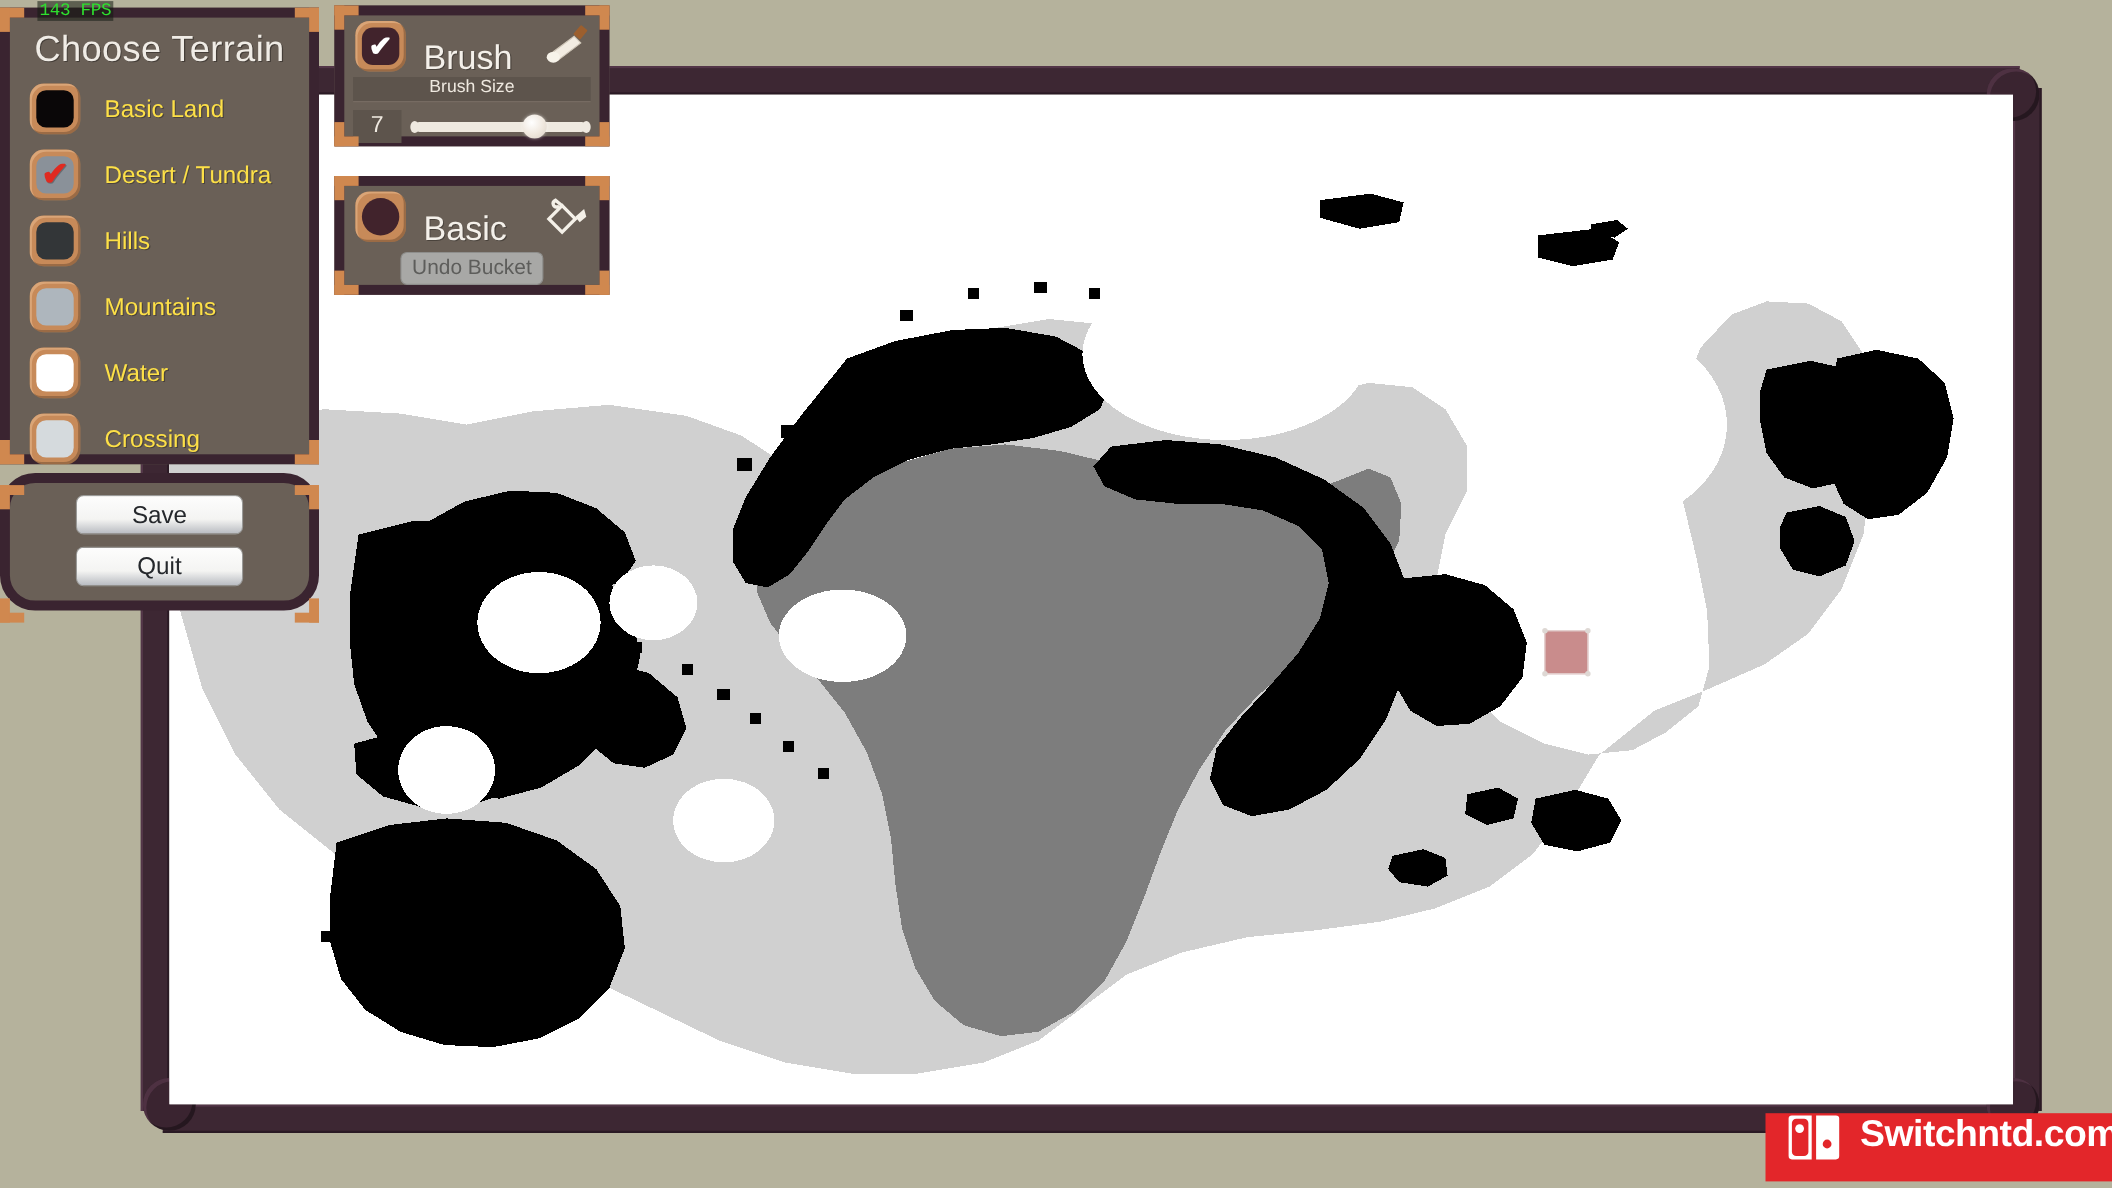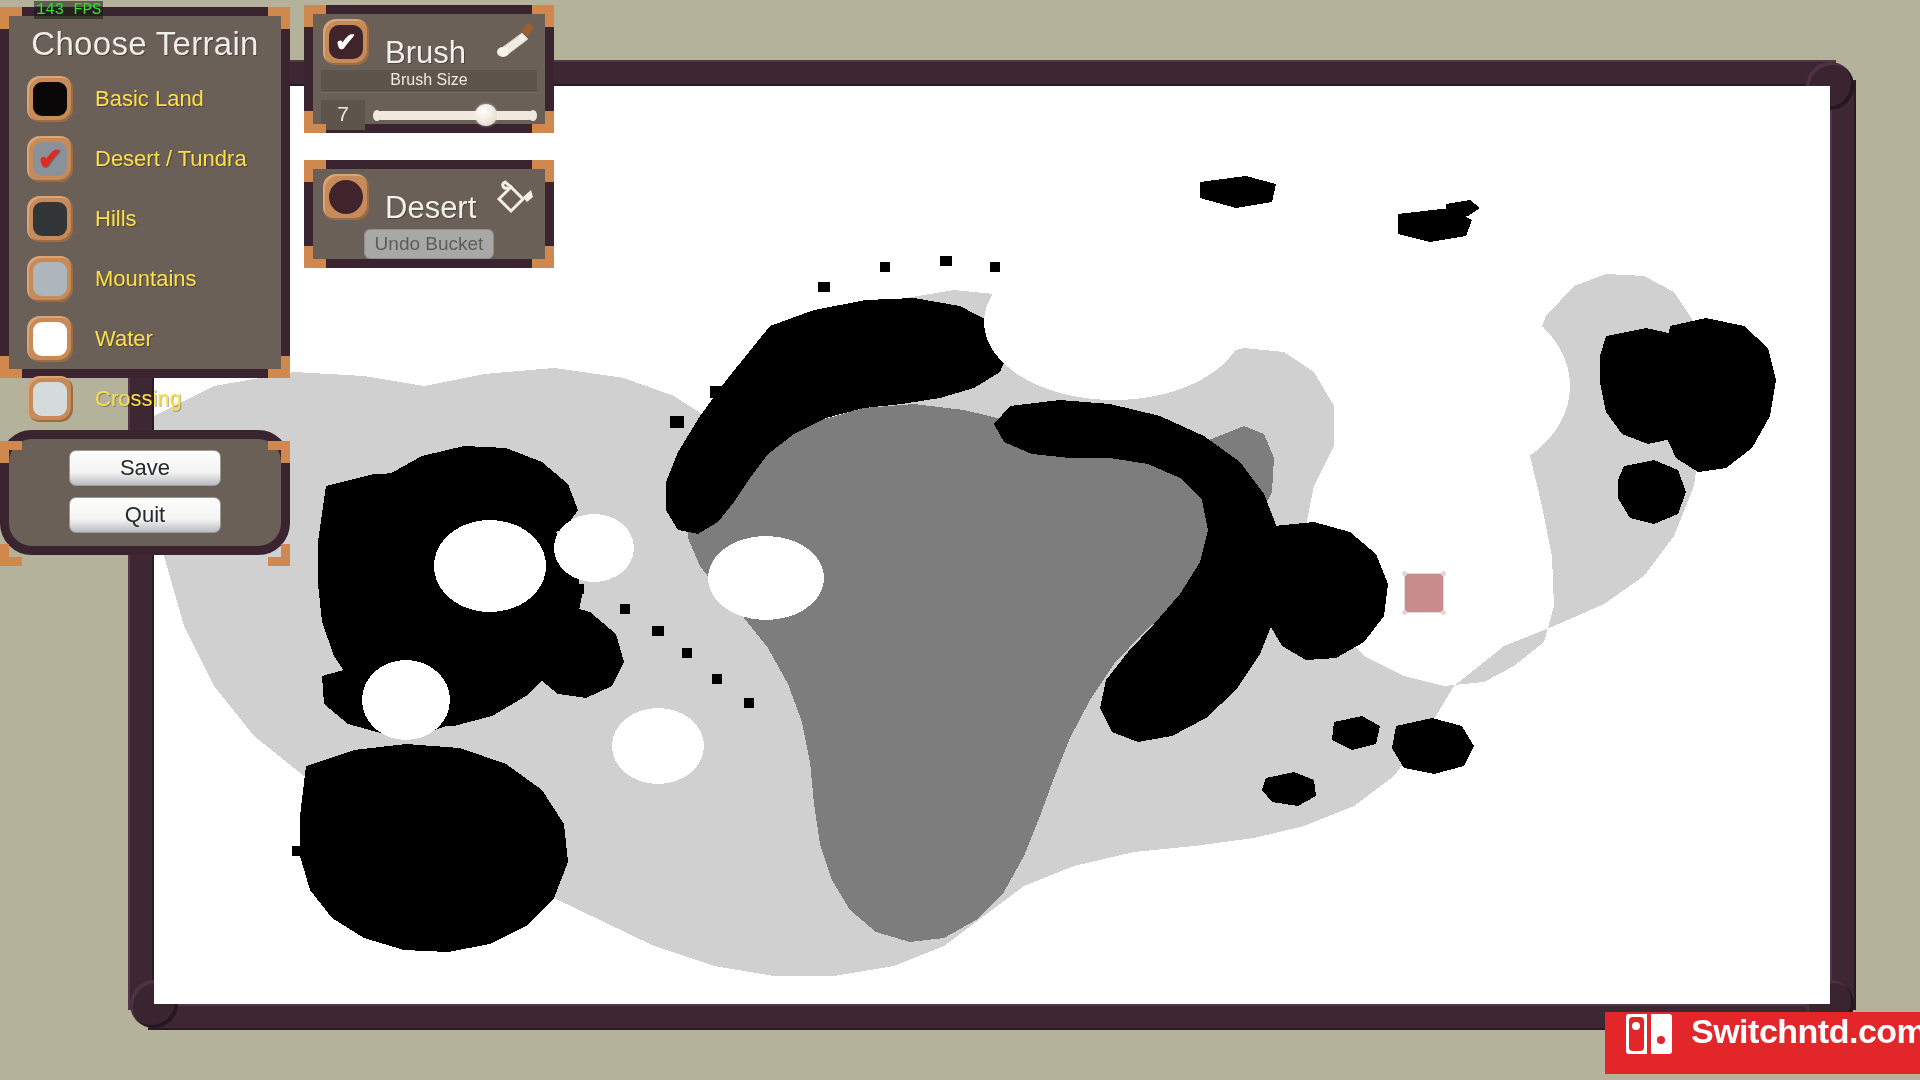--- a/index.html
+++ b/index.html
@@ -108,21 +108,21 @@
   .c-tr { right: -9px; top: -9px; }
   .c-tr::before { right: 0; top: 0; }  .c-tr::after { right: 0; top: 0; }
   .c-bl { left: -9px;  bottom: -9px; }
   .c-bl::before { left: 0; bottom: 0; } .c-bl::after { left: 0; bottom: 0; }
   .c-br { right: -9px; bottom: -9px; }
   .c-br::before { right: 0; bottom: 0; } .c-br::after { right: 0; bottom: 0; }
 
   
   #terrain-panel {
     left: 0px; top: 7px;
-    width: 290px; height: 371px;
+    width: 290px; height: 415px;
   }
   #terrain-title {
     text-align: center;
     color: #f0ece6;
     font-size: 33px;
     padding-top: 9px;
     letter-spacing: 0.3px;
     text-shadow: 1px 1px 0 rgba(0,0,0,0.35);
   }
   .terrain-list { margin-top: 6px; }
@@ -571,21 +571,21 @@
     <span class="corner c-tr"></span>
     <span class="corner c-bl"></span>
     <span class="corner c-br"></span>
 
     <div class="tool-head">
       <span class="tool-check">
         <span class="tool-check-inner round">
           <span class="tool-check-glyph"></span>
         </span>
       </span>
-      <span class="tool-title">Desert</span>
+      <span class="tool-title">Basic</span>
       <span class="tool-icon">
         <svg viewBox="0 0 46 40" width="46" height="40">
           <path d="M8 22 L20 10 L32 22 L20 34 Z" fill="none" stroke="#f4f0e8" stroke-width="3"></path>
           <path d="M20 10 L14 5 M14 5 C10 7 12 12 16 11" fill="none" stroke="#f4f0e8" stroke-width="3" stroke-linecap="round"></path>
           <path d="M32 20 L40 13 L42 20 L36 25 Z" fill="#f4f0e8"></path>
         </svg>
       </span>
     </div>
 
     <button id="undo-bucket-btn">Undo Bucket</button>

